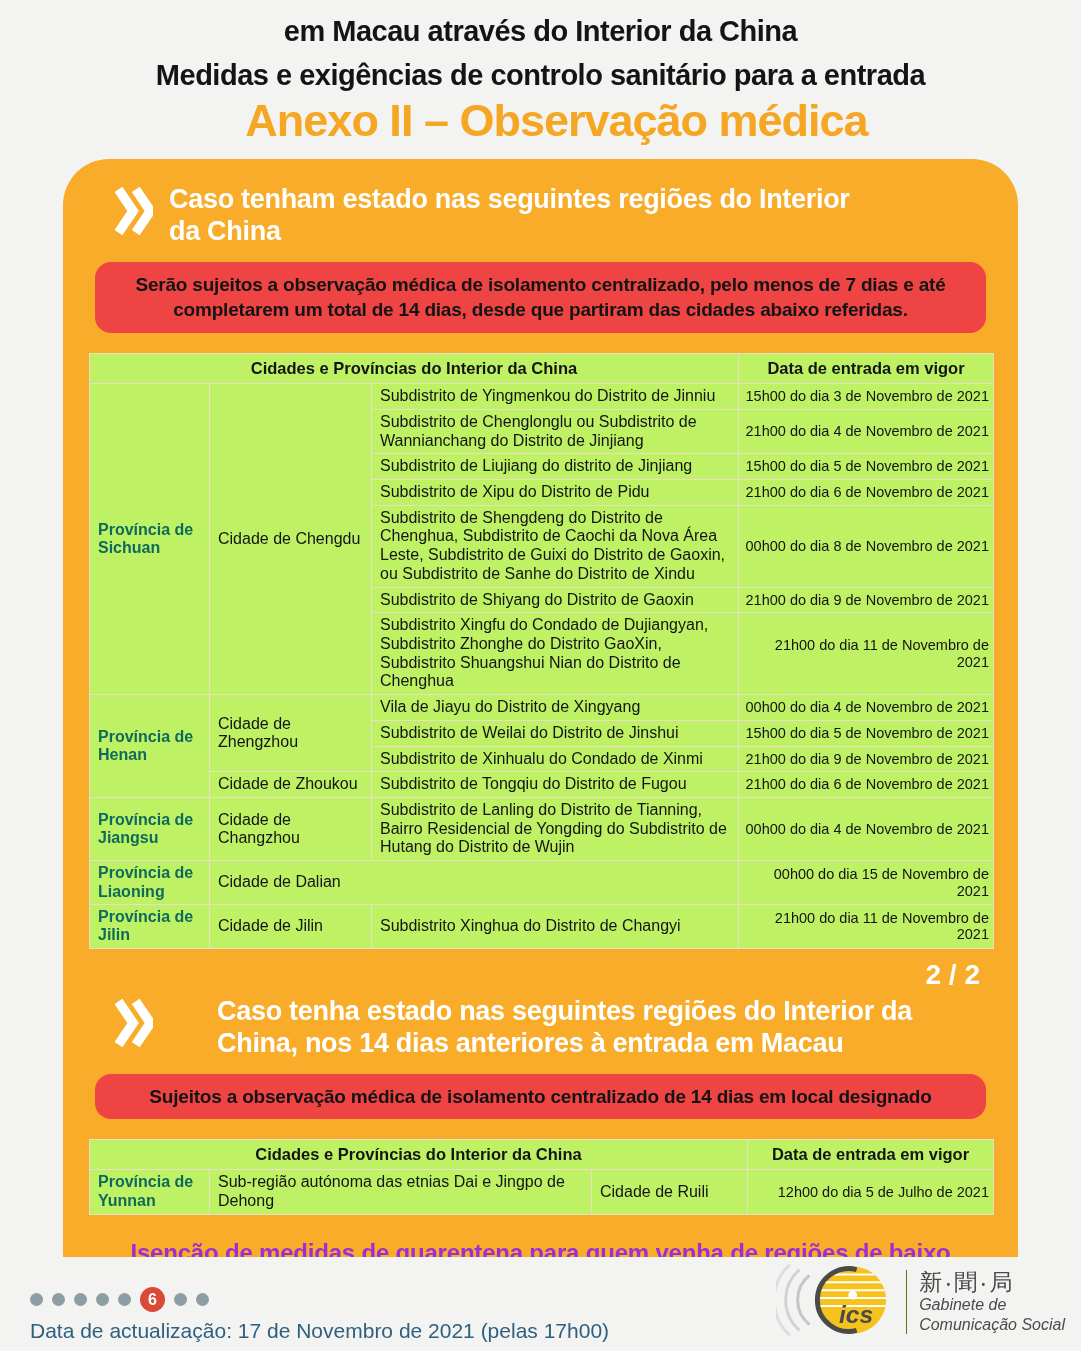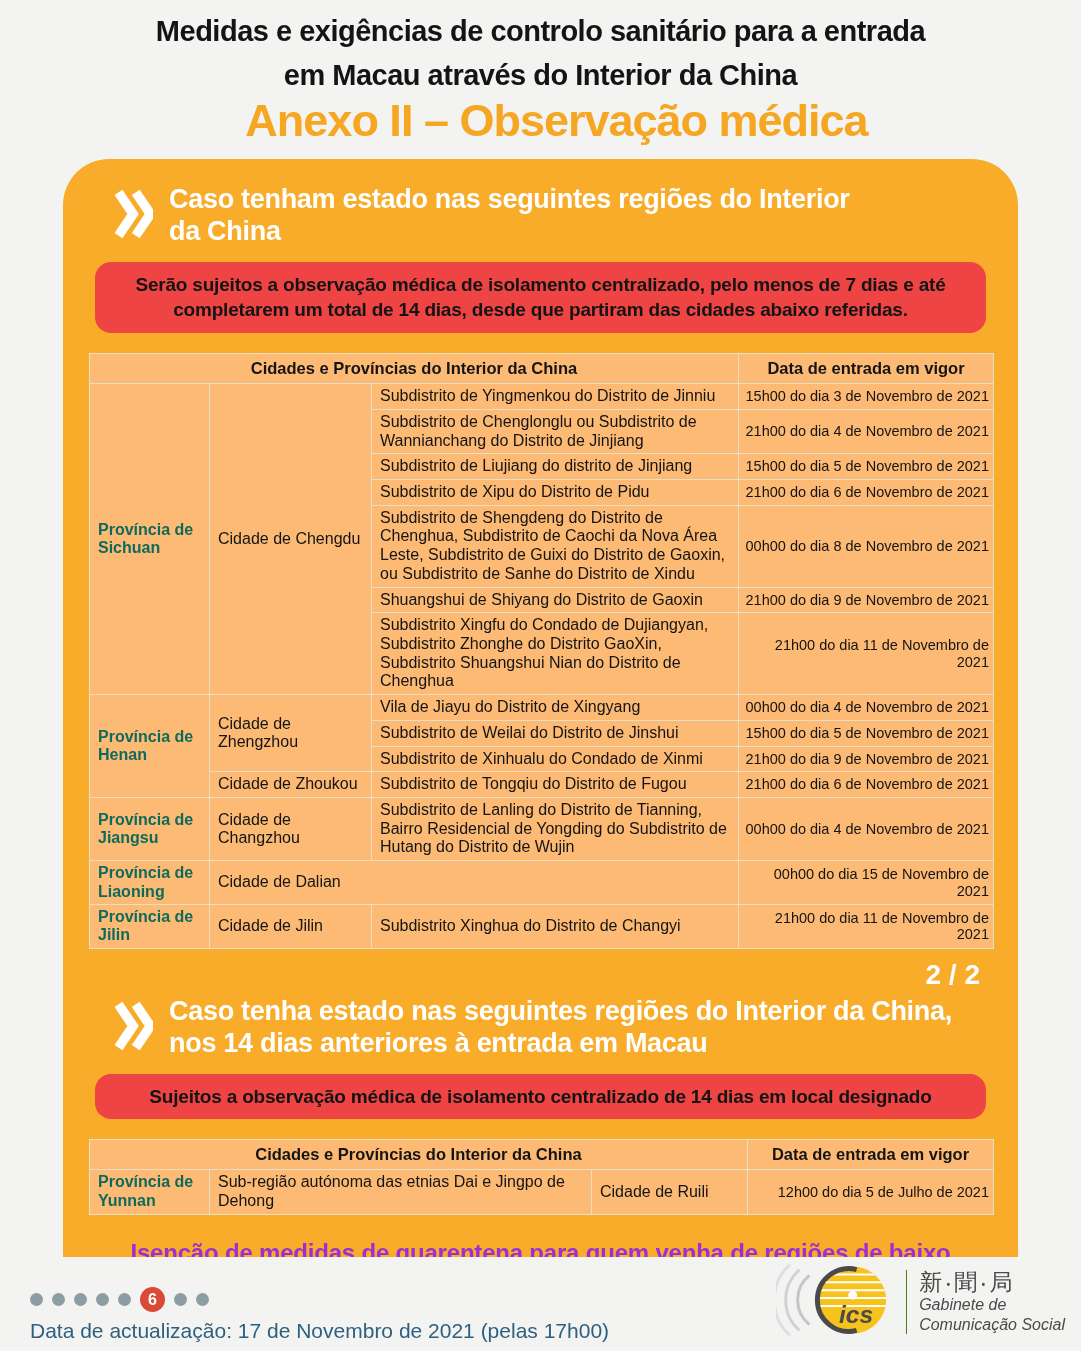--- a/index.html
+++ b/index.html
@@ -9,31 +9,31 @@
   }
   
   .page-header{text-align:center;padding-top:10px;}
   .title-line{font-size:29px;font-weight:bold;color:#141414;line-height:1.5;letter-spacing:-0.5px;}
   .subtitle{font-size:45px;font-weight:bold;color:#F5A623;letter-spacing:-1px;margin-top:-2px;margin-left:32px;}
   
   .card{
     margin:12px 63px 0 63px;background:#F8AC29;border-radius:46px;
     padding:22px 26px 18px 26px;
   }
-  .section-head{display:flex;gap:16px;align-items:flex-end;color:#fff;font-weight:bold;
+  .section-head{display:flex;gap:16px;align-items:flex-start;color:#fff;font-weight:bold;
     font-size:27px;line-height:1.2;margin:2px 0 14px 26px;letter-spacing:-0.3px;}
   .chevrons{flex:0 0 auto;margin-top:2px;}
   .s1-text{max-width:700px;}
-  .s2-text{max-width:860px;}
+  .s2-text{max-width:860px;margin-left:48px;}
   .note-box{
     background:#ef4444;border-radius:16px;color:#141414;font-weight:bold;font-size:19px;
     line-height:1.35;text-align:center;padding:10px 24px;margin:0 6px 20px 6px;letter-spacing:-0.2px;
   }
   
-  table{border-collapse:collapse;table-layout:fixed;width:904px;margin:0 auto;background:#fdba74;padding-left:48px;}
+  table{border-collapse:collapse;table-layout:fixed;width:904px;margin:0 auto;background:#bef264;padding-left:48px;}
   th,td{border:1.5px solid #E8E0C6;word-wrap:break-word;}
   th{font-weight:bold;color:#141414;font-size:16.5px;text-align:center;padding:5px 6px;}
   td.p{color:#0E6A5C;font-weight:bold;font-size:16px;vertical-align:middle;padding:3px 8px;line-height:1.15;}
   td.c{color:#141414;font-size:16px;vertical-align:middle;padding:3px 8px;line-height:1.15;}
   td.d{color:#141414;font-size:16px;vertical-align:middle;padding:3px 8px;line-height:1.17;}
   td.dt{color:#141414;font-size:14.5px;text-align:right;vertical-align:middle;padding:3px 4px;line-height:1.15;}
   .page-ind{text-align:right;color:#fff;font-weight:bold;font-size:28px;margin:10px 12px 4px 0;}
   .exempt{color:#9B2FD6;text-align:center;font-weight:bold;font-size:24px;line-height:1.3;
     margin:22px auto 8px auto;max-width:820px;letter-spacing:-0.2px;}
   
@@ -47,22 +47,22 @@
   .update{color:#2F6080;font-size:21px;}
   .logo{display:flex;align-items:center;gap:12px;padding-right:6px;}
   .logo-text{border-left:1px solid #4d7c0f;padding-left:12px;color:#4A4A4A;}
   .logo-cn{font-size:23px;letter-spacing:3px;line-height:1.1;}
   .logo-org{font-style:italic;font-size:16px;line-height:1.2;}
 </style>
 </head>
 <body>
 
 <div class="page-header">
+  <div class="title-line">em Macau através do Interior da China</div>
   <div class="title-line">Medidas e exigências de controlo sanitário para a entrada</div>
-  <div class="title-line">em Macau através do Interior da China</div>
   <div class="subtitle">Anexo II – Observação médica</div>
 </div>
 
 <div class="card">
 
   <div class="section-head">
     <span class="chevrons">
       <svg width="38" height="52" viewBox="0 0 44 56">
         <path d="M4 3 L21 28 L4 53" stroke="#ffffff" stroke-width="11" fill="none"></path>
         <path d="M24 3 L41 28 L24 53" stroke="#ffffff" stroke-width="11" fill="none"></path>
@@ -103,21 +103,21 @@
         </tr>
         <tr>
           <td class="d">Subdistrito de Xipu do Distrito de Pidu</td>
           <td class="dt">21h00 do dia 6 de Novembro de 2021</td>
         </tr>
         <tr>
           <td class="d">Subdistrito de Shengdeng do Distrito de Chenghua, Subdistrito de Caochi da Nova Área Leste, Subdistrito de Guixi do Distrito de Gaoxin, ou Subdistrito de Sanhe do Distrito de Xindu</td>
           <td class="dt">00h00 do dia 8 de Novembro de 2021</td>
         </tr>
         <tr>
-          <td class="d">Shuangshui de Shiyang do Distrito de Gaoxin</td>
+          <td class="d">Subdistrito de Shiyang do Distrito de Gaoxin</td>
           <td class="dt">21h00 do dia 9 de Novembro de 2021</td>
         </tr>
         <tr>
           <td class="d">Subdistrito Xingfu do Condado de Dujiangyan, Subdistrito Zhonghe do Distrito GaoXin, Subdistrito Shuangshui Nian do Distrito de Chenghua</td>
           <td class="dt">21h00 do dia 11 de Novembro de 2021</td>
         </tr>
         <tr>
           <td class="p" rowspan="4">Província de Henan</td>
           <td class="c" rowspan="3">Cidade de Zhengzhou</td>
           <td class="d">Vila de Jiayu do Distrito de Xingyang</td>

